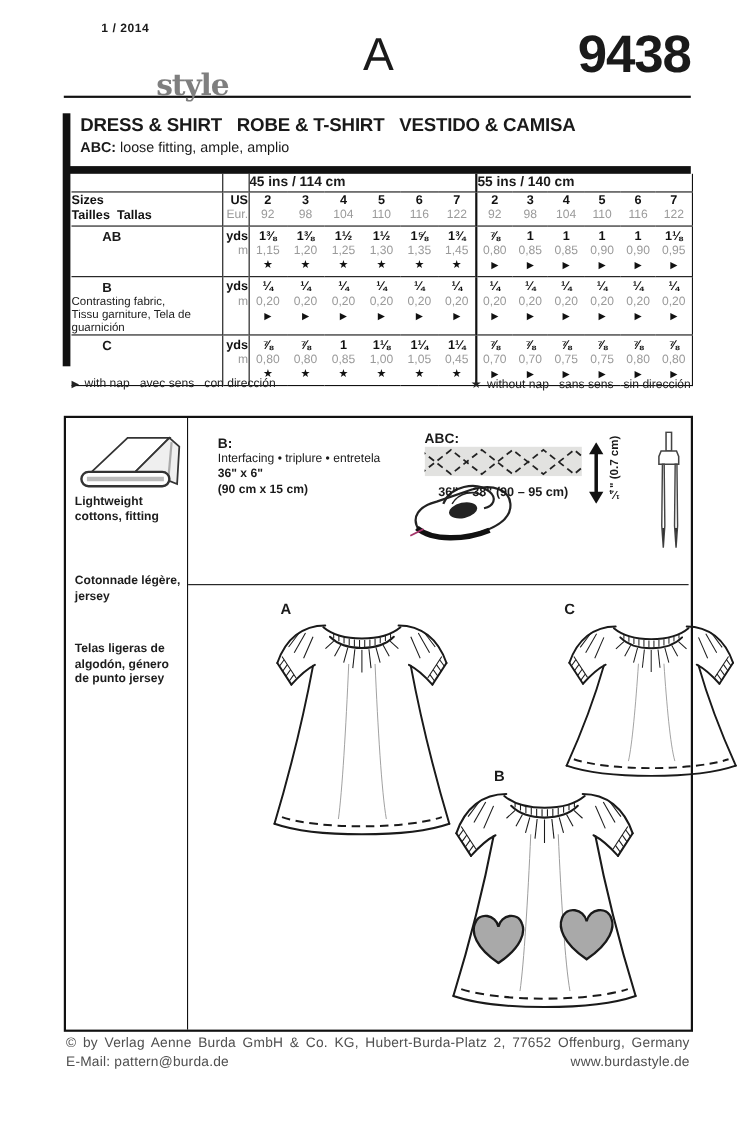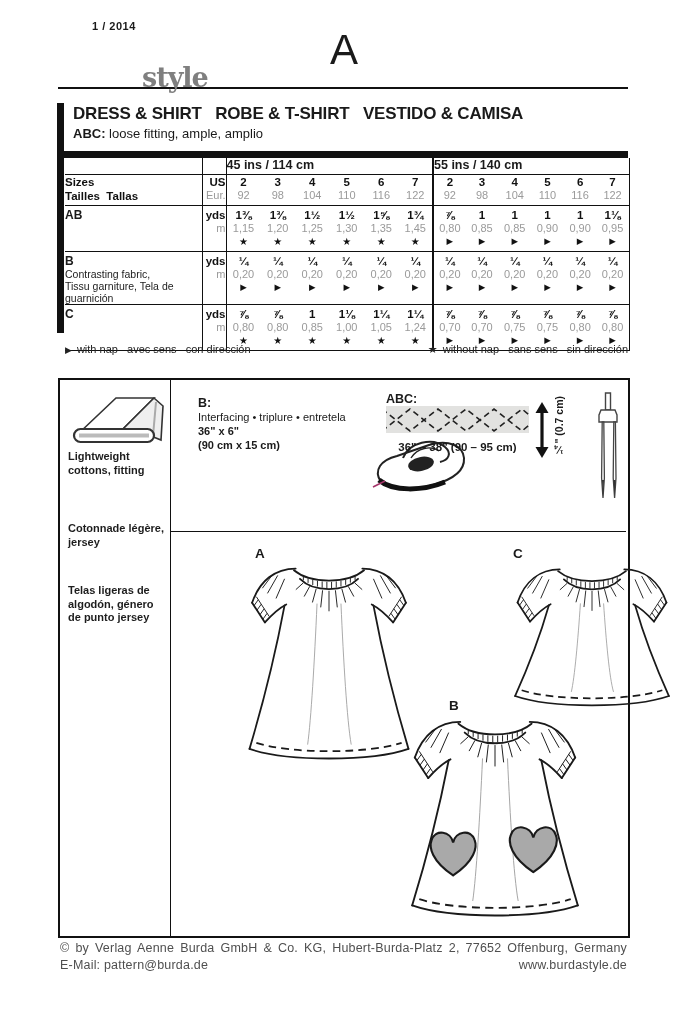--- a/index.html
+++ b/index.html
@@ -34,21 +34,21 @@
   .drow td{height:43px;padding-top:2px;}
   .lblc{text-align:left;}
   .unitc{text-align:right;padding-right:3px;border-left:1px solid #111;}
   .c0{border-left:1px solid #111;}
   .c6{border-left:2px solid #111;}
   .szc{text-align:center;}
   .us{font-size:11.5px;font-weight:700;line-height:14px;color:#111;}
   .eur{font-size:11px;line-height:13px;color:#9a9a9a;}
   .sym{font-size:10px;line-height:13px;color:#111;}
   .sym.tri{font-size:8.5px;}
-  .rl{font-size:12px;font-weight:700;line-height:14px;}
+  .rl{font-size:12px;font-weight:700;line-height:14px;margin-left:28px;}
   .rs{font-size:10.5px;line-height:12px;color:#222;}
 
   .legend{left:65px;top:343px;width:563px;display:flex;justify-content:space-between;
           font-size:11px;color:#222;}
   .legend .s{font-size:9px;margin-right:5px;}
   .legend .st{font-size:11px;margin-right:5px;}
 
   
   .dbox{left:58px;top:378px;width:568px;height:556px;border:2px solid #111;}
   .fab-col{position:absolute;left:0;top:0;width:110px;height:100%;border-right:1.5px solid #111;}
@@ -83,20 +83,21 @@
          font-size:12.5px;color:#4f4f4f;letter-spacing:.2px;}
 </style>
 </head>
 <body>
 
 <div class="page">
 
   <div class="abs issue">1 / 2014</div>
   <div class="abs brand-sub">style</div>
   <div class="abs view-letter">A</div>
+  <div class="abs pattern-no">9438</div>
   <div class="abs header-rule"></div>
 
   <div class="abs left-bar"></div>
   <div class="abs title-main pre">DRESS &amp; SHIRT   ROBE &amp; T-SHIRT   VESTIDO &amp; CAMISA</div>
   <div class="abs title-sub"><b>ABC:</b><span> loose fitting, ample, amplio</span></div>
   <div class="abs thick-bar"></div>
 
   <div class="abs ytable-wrap">
     <table class="ytable">
       <colgroup>
@@ -348,21 +349,21 @@
               <div class="eur">1,00</div>
               <div class="sym">★</div>
             </td>
             <td class="szc">
               <div class="us">1¼</div>
               <div class="eur">1,05</div>
               <div class="sym">★</div>
             </td>
             <td class="szc">
               <div class="us">1¼</div>
-              <div class="eur">1,24</div>
+              <div class="eur">0,45</div>
               <div class="sym">★</div>
             </td>
             <td class="szc c6">
               <div class="us">⅞</div>
               <div class="eur">0,70</div>
               <div class="sym tri">▶</div>
             </td>
             <td class="szc">
               <div class="us">⅞</div>
               <div class="eur">0,70</div>

